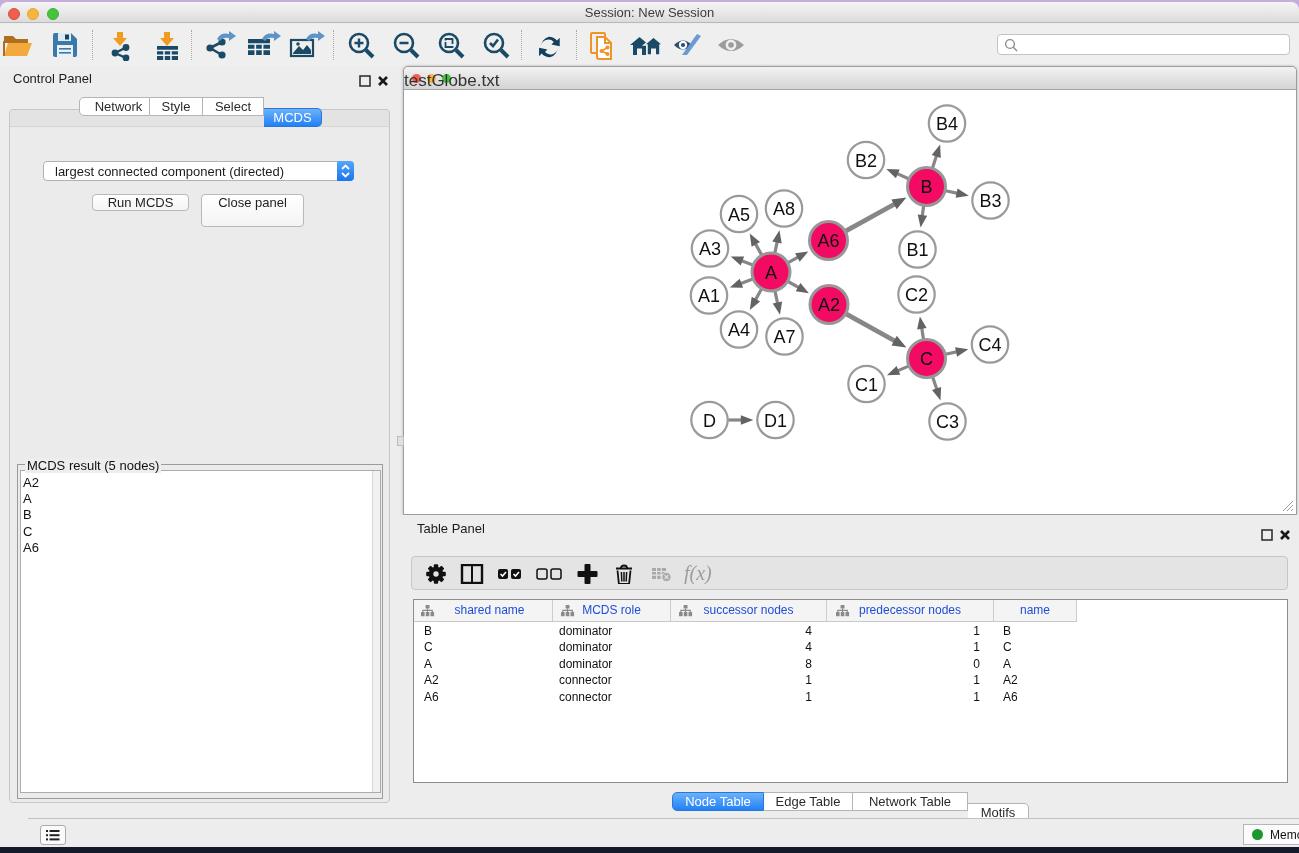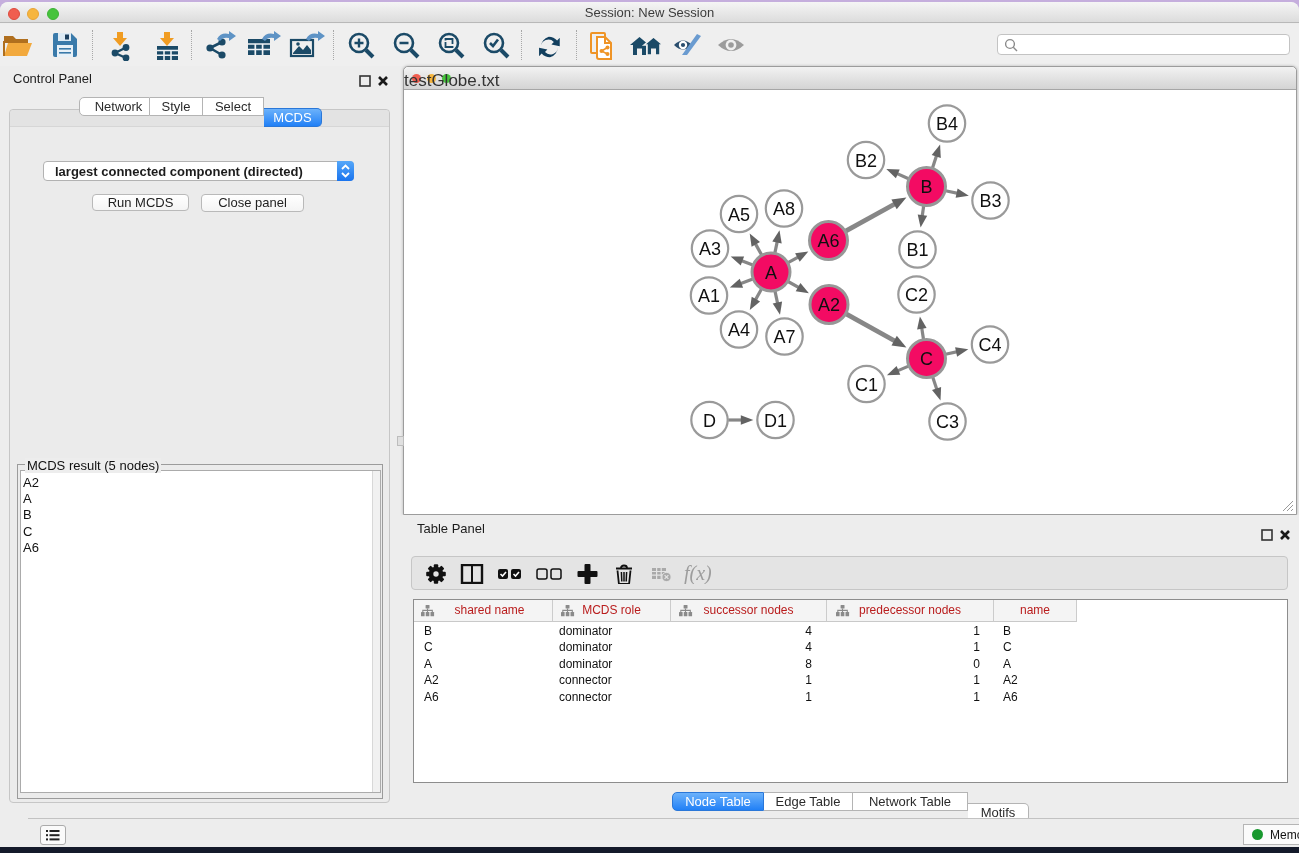--- a/index.html
+++ b/index.html
@@ -25,21 +25,21 @@
 .btn { position:absolute; background:linear-gradient(#ffffff,#f4f4f4); border:1px solid #b9b9b9; border-radius:4px; font-size:13px; color:#222; text-align:center; }
 
 #netwin { position:absolute; left:403px; top:64px; width:894px; height:449px; background:#fff; border:1px solid #9c9c9c; border-radius:5px 5px 0 0; box-shadow:0 0 3px rgba(0,0,0,0.25); }
 #nettitle { position:absolute; left:0; top:0; width:100%; height:23px; background:linear-gradient(#f2f2f2,#d4d4d4); border-bottom:1px solid #a6a6a6; border-radius:5px 5px 0 0; }
 #nettitle .t { position:absolute; top:4px; width:100%; text-align:left; font-size:17px; color:#333; }
 .tl2 { position:absolute; top:7px; width:9px; height:9px; border-radius:50%; }
 
 #tpanel { position:absolute; left:402px; top:513px; width:897px; height:304px; background:#ededed; }
 #ttoolbar { position:absolute; left:9px; top:41px; width:877px; height:34px; background:#e4e4e4; border:1px solid #c6c6c6; border-radius:4px; }
 #ttable { position:absolute; left:11px; top:84px; width:875px; height:184px; background:#fff; border:1px solid #8d8d8d; }
-.hcell { position:absolute; top:0; height:22px; background:#f4f4f4; border-right:1px solid #cccccc; border-bottom:1px solid #c9c9c9; font-size:12px; color:#b91c1c; text-align:center; line-height:21px; }
+.hcell { position:absolute; top:0; height:22px; background:#f4f4f4; border-right:1px solid #cccccc; border-bottom:1px solid #c9c9c9; font-size:12px; color:#1d4ed8; text-align:center; line-height:21px; }
 .trow { position:absolute; font-size:12px; color:#111; }
 
 #statusbar { position:absolute; left:0; top:816px; width:1299px; height:31px; background:#ededed; border-top:1px solid #c2c2c2;margin-left:28px; }
 .smalltext { font-size:12px; color:#1d1d1d; }
 </style></head>
 <body>
 <div id="app">
 <div id="titlebar">
   <div class="tl" style="left:8px;background:#f05e50;border:1px solid #dd4b3e;"></div>
   <div class="tl" style="left:27px;background:#f6b53e;border:1px solid #e8a336;"></div>
@@ -189,29 +189,29 @@
   <div id="cpbox">
         <div class="tabstrip"></div>
       </div>
   <div class="tabs" style="left:79px;top:31px;">
     <div class="tab first" style="width:71px;padding-left:8px;">Network</div>
     <div class="tab" style="width:53px;">Style</div>
     <div class="tab" style="width:61px;">Select</div>
     <div class="tab last sel" style="width:58px;">MCDS</div>
   </div>
   <div class="abs" style="left:43px;top:95px;width:311px;height:20px;background:#fff;border:1px solid #b2b2b2;border-radius:4px;">
-    <div class="abs" style="left:11px;top:2px;font-size:13px;color:#1c1c1c;font-weight:bold;">largest connected component (directed)</div>
+    <div class="abs" style="left:11px;top:2px;font-size:13px;color:#1c1c1c;">largest connected component (directed)</div>
     <div class="abs" style="right:-1px;top:-1px;width:17px;height:20px;background:linear-gradient(#55a7f9,#1a74ee);border-radius:0 4px 4px 0;">
       <svg width="17" height="20" viewBox="0 0 17 20" fill="none" stroke="#fff" stroke-width="1.8">
         <path d="M5 8 L8.5 4.5 L12 8 M5 12 L8.5 15.5 L12 12"></path>
       </svg>
     </div>
   </div>
   <div class="btn" style="left:92px;top:128px;width:97px;height:17px;line-height:16px;">Run MCDS</div>
-  <div class="btn" style="left:201px;top:128px;width:103px;height:18px;line-height:16px;">Close panel</div>
+  <div class="btn" style="left:201px;top:128px;width:103px;height:33px;line-height:16px;">Close panel</div>
 
   <div class="abs" style="left:17px;top:398px;width:366px;height:335px;border:1px solid #9b9b9b;"></div>
   <div class="abs" style="left:20px;top:404px;width:361px;height:323px;background:#fff;border:1px solid #ababab;"></div>
   <div class="abs" style="left:25px;top:392px;background:#ededed;padding:0 2px;font-size:13px;color:#111;">MCDS result (5 nodes)</div>
   <div class="abs" style="left:372px;top:405px;width:8px;height:321px;background:#f1f1f1;border-left:1px solid #d8d8d8;"></div>
   <div class="abs" style="left:23px;top:409px;font-size:13px;color:#111;line-height:16.2px;">A2<br>A<br>B<br>C<br>A6</div>
 </div>
 <div id="netwin">
   <div id="nettitle">
     <div class="tl2" style="left:8px;background:#f05e50;"></div>

